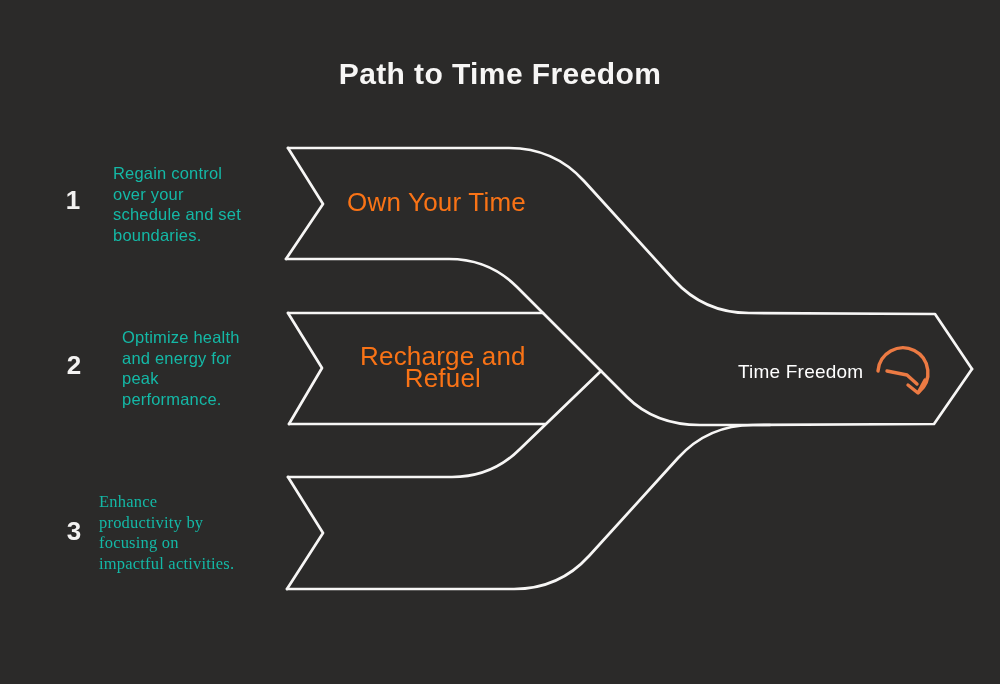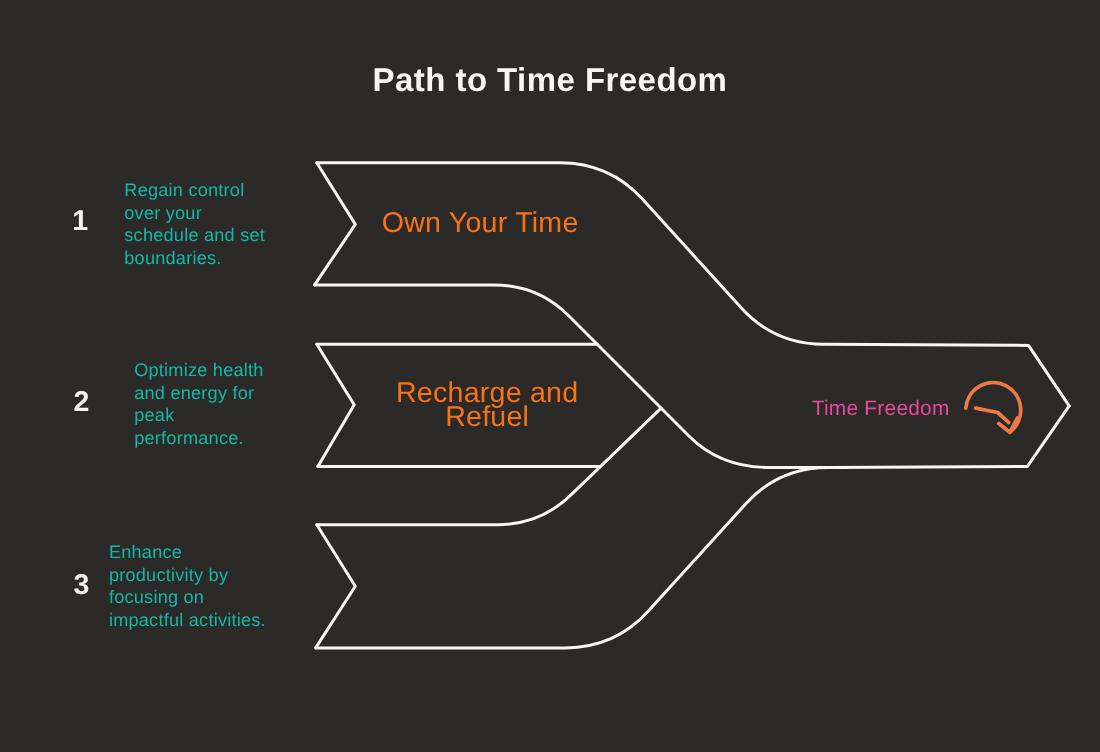--- a/index.html
+++ b/index.html
@@ -59,32 +59,32 @@
     font-weight: 500;
     line-height: 22px;
     letter-spacing: 0.2px;
     white-space: pre-line;
     text-align: center;
   }
   .result-label {
     position: absolute;
     left: 738px;
     top: 360px;
-    color: #ec4899;
+    color: #ffffff;
     font-size: 19px;
     font-weight: 500;
     letter-spacing: 0.2px;
     line-height: 23px;
   }
   #num-1 { left: 57px;  top: 187px; }
   #num-2 { left: 58px;  top: 352px; }
   #num-3 { left: 58px;  top: 518px; }
   #desc-1 { left: 113px; top: 163px; }
   #desc-2 { left: 122px; top: 327px; }
-  #desc-3 { left: 99px;  top: 492px; }
+  #desc-3 { left: 99px;  top: 492px; font-family: Liberation Serif, serif; }
   #label-1 { left: 347px; top: 191px; }
   #label-2 { left: 360px; top: 345px; }
   #label-3 { left: 346px; top: 512px; }
 </style>
 </head>
 <body>
 
 <div class="canvas">
 
   <svg class="art" width="1000" height="684" viewBox="0 0 1000 684">

